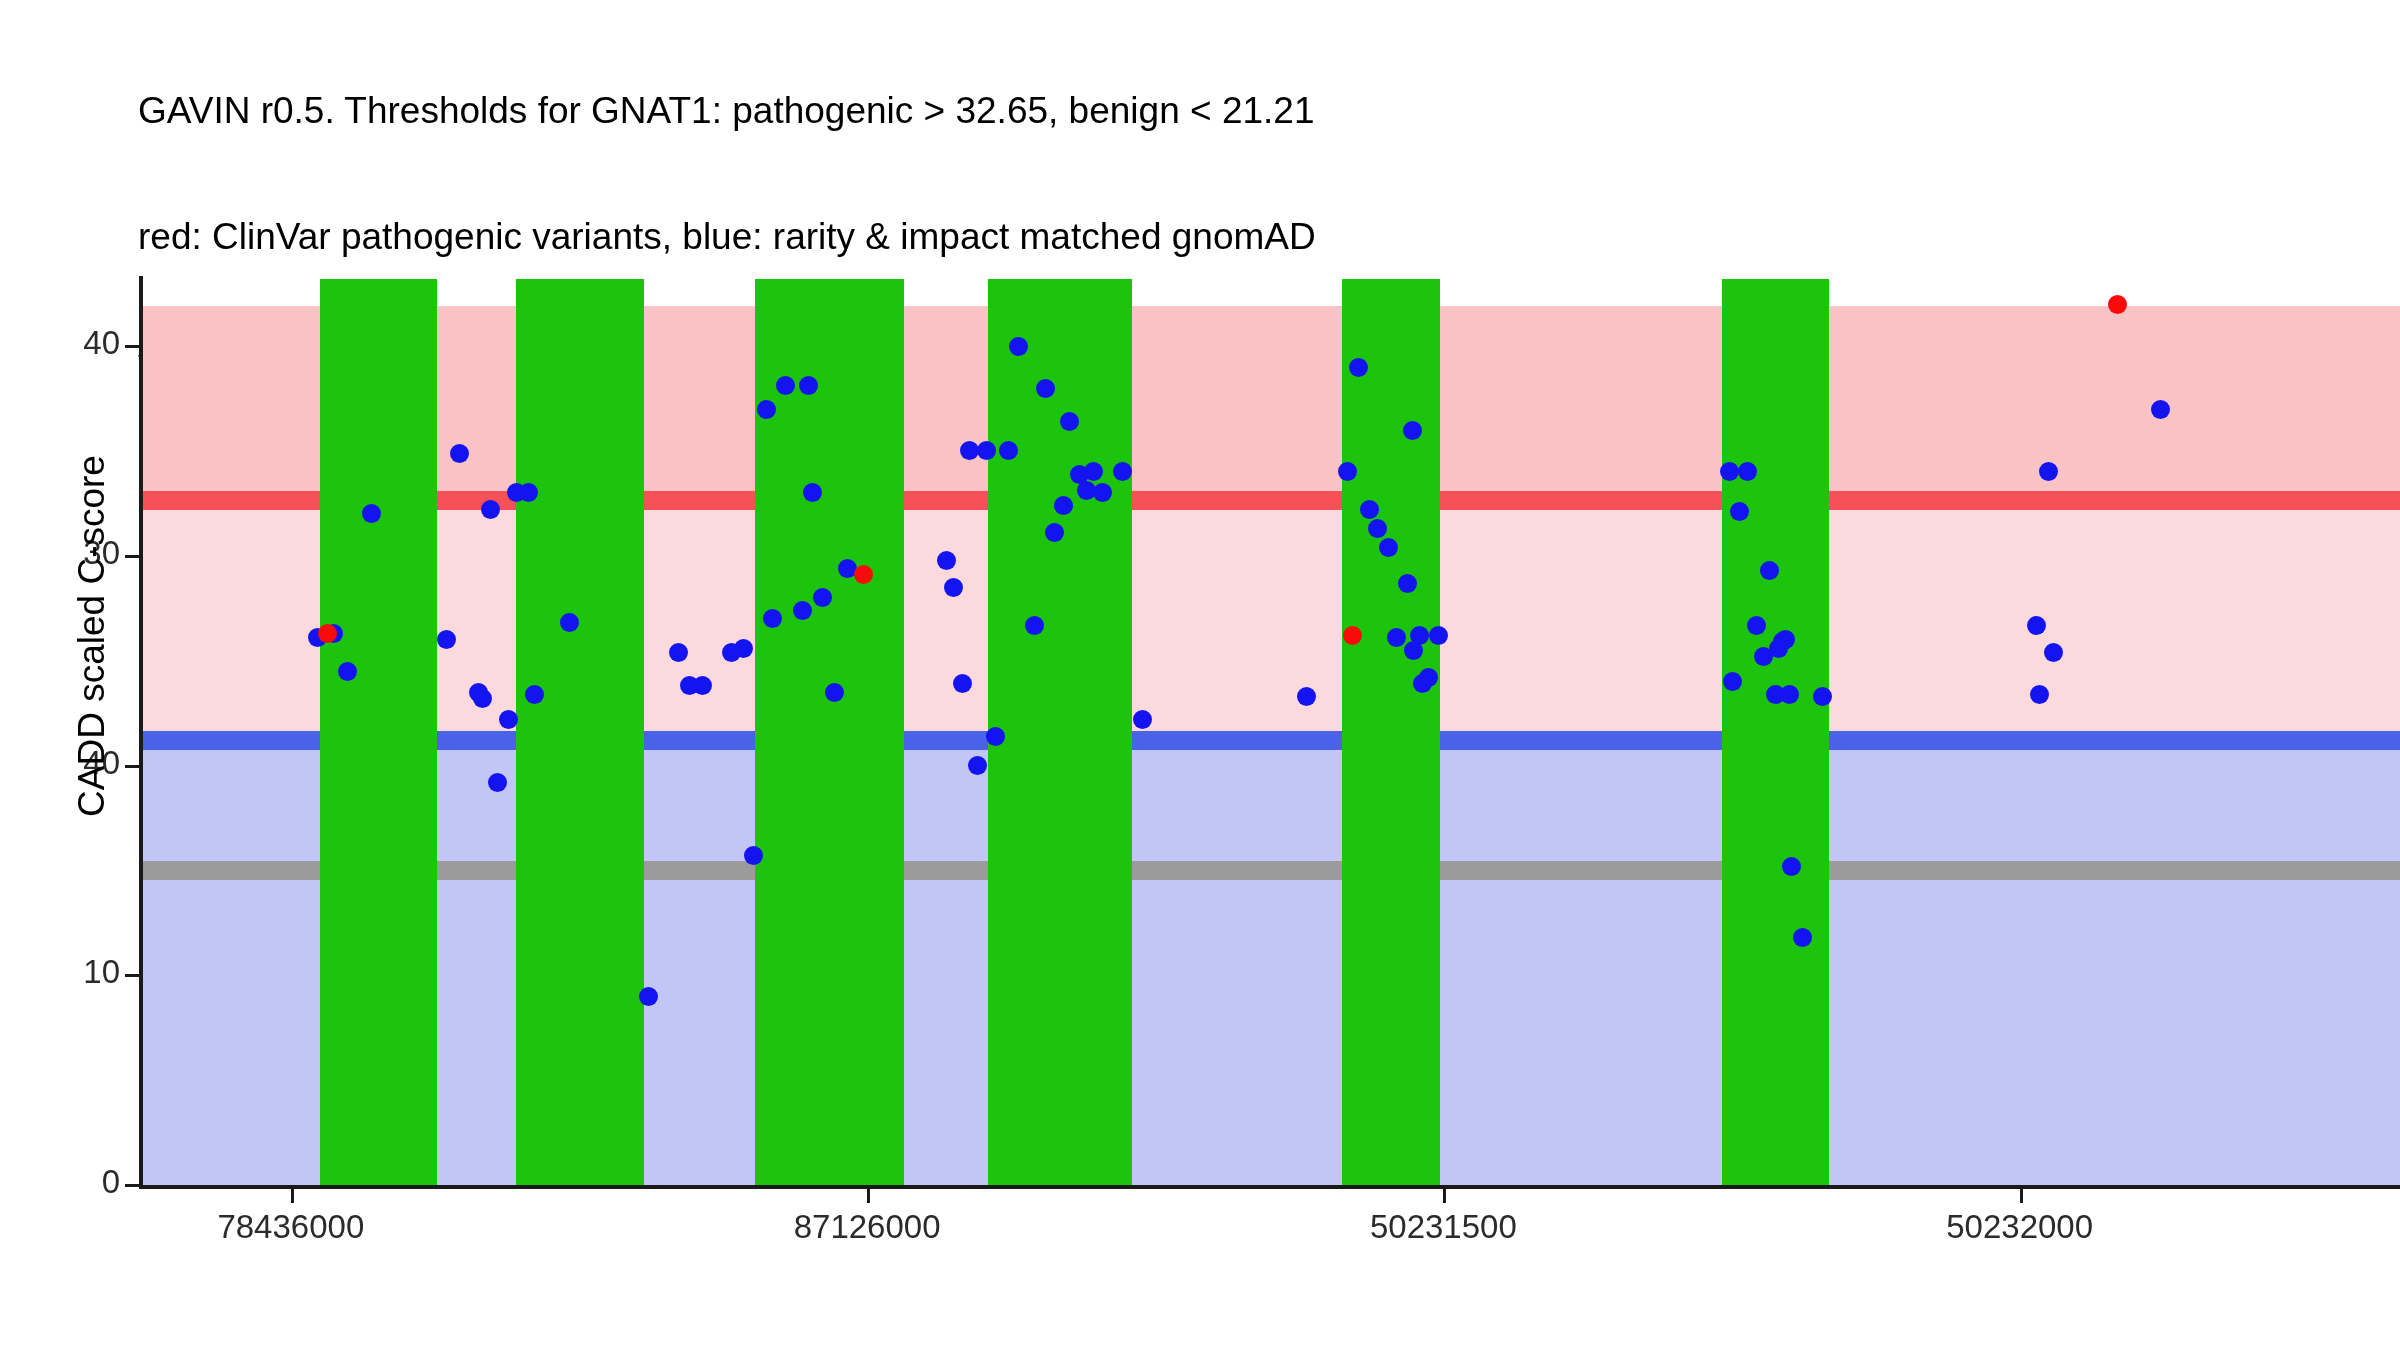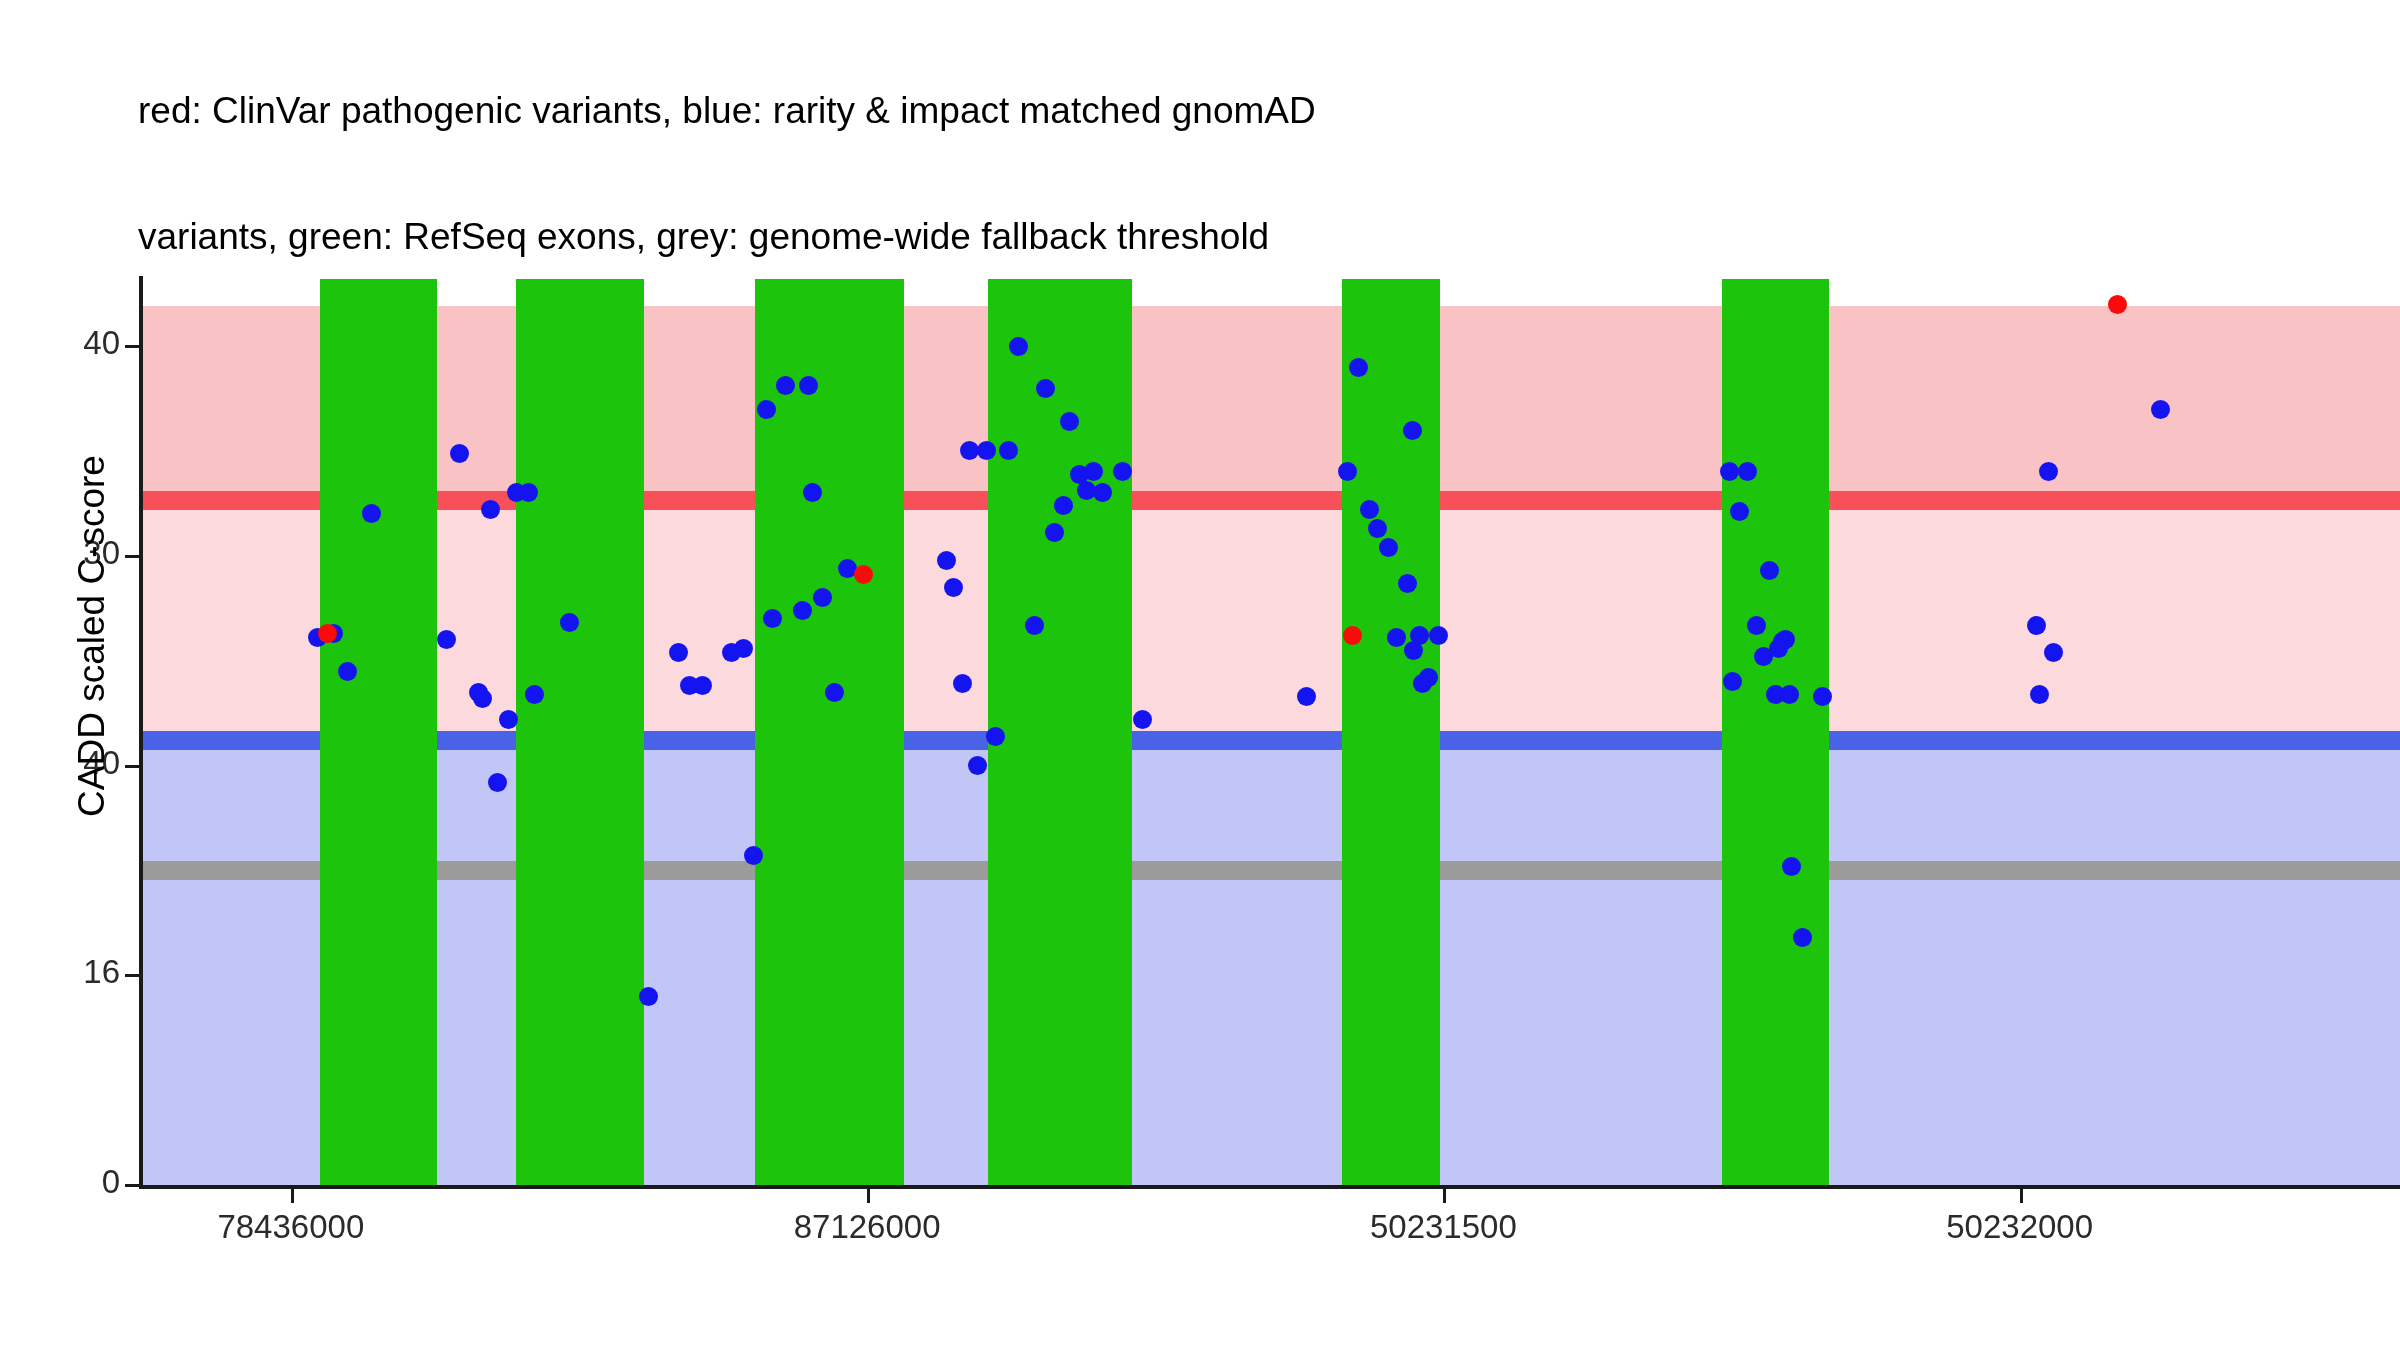--- a/index.html
+++ b/index.html
@@ -46,20 +46,21 @@
     position:absolute;left:141px;top:1278px;width:2259px;text-align:center;
     font-size:37px;color:#000;font-family:"Liberation Sans",sans-serif;
   }
 </style>
 </head>
 <body>
 
 <div id="root">
 
   <div id="title-block">
+    <div>GAVIN r0.5. Thresholds for GNAT1: pathogenic &gt; 32.65, benign &lt; 21.21</div>
     <div>red: ClinVar pathogenic variants, blue: rarity &amp; impact matched gnomAD</div>
     <div>variants, green: RefSeq exons, grey: genome-wide fallback threshold</div>
   </div>
 
   <div id="panel">
       <div class="band" style="top: 27.2639px; height: 193.993px; background: rgb(249, 194, 196);"></div>
       <div class="band" style="top: 221.257px; height: 239.922px; background: rgb(251, 217, 220);"></div>
       <div class="band" style="top: 461.179px; height: 444.821px; background: rgb(193, 198, 246);"></div>
       <div class="hline" style="top: 211.757px; height: 19px; background: rgb(248, 80, 88);"></div>
       <div class="hline" style="top: 451.679px; height: 19px; background: rgb(74, 98, 232);"></div>
@@ -160,21 +161,21 @@
       <div class="pt red" style="left: 1211.33px; top: 356.528px; background: rgb(250, 10, 10);"></div>
       <div class="pt red" style="left: 1976.62px; top: 25.1667px; background: rgb(250, 10, 10);"></div>
     </div>
 
   <div id="y-axis-line"></div>
   <div id="x-axis-line"></div>
   <div id="ticks-layer">
       <div class="ytick" style="top: 1184px;"></div>
       <div class="ytlabel-wrap" style="top: 1163px; left: 0px;">0</div>
       <div class="ytick" style="top: 974.278px;"></div>
-      <div class="ytlabel-wrap" style="top: 953.278px; left: 0px;">16</div>
+      <div class="ytlabel-wrap" style="top: 953.278px; left: 0px;">10</div>
       <div class="ytick" style="top: 764.556px;"></div>
       <div class="ytlabel-wrap" style="top: 743.556px; left: 0px;">40</div>
       <div class="ytick" style="top: 554.833px;"></div>
       <div class="ytlabel-wrap" style="top: 533.833px; left: 0px;">30</div>
       <div class="ytick" style="top: 345.111px;"></div>
       <div class="ytlabel-wrap" style="top: 324.111px; left: 0px;">40</div>
       <div class="xtick" style="left: 290.832px;"></div>
       <div class="xtlabel" style="left: 290.832px;">78436000</div>
       <div class="xtick" style="left: 867.107px;"></div>
       <div class="xtlabel" style="left: 867.107px;">87126000</div>

